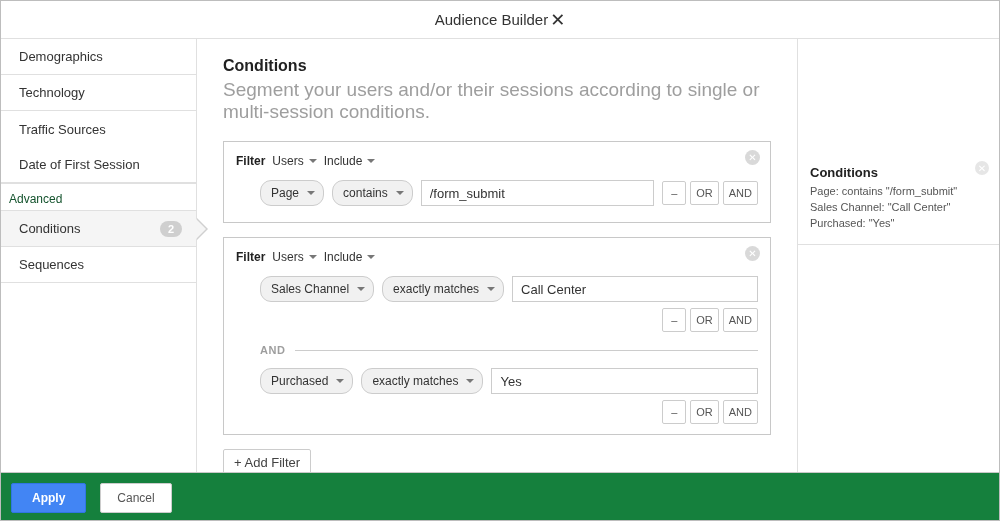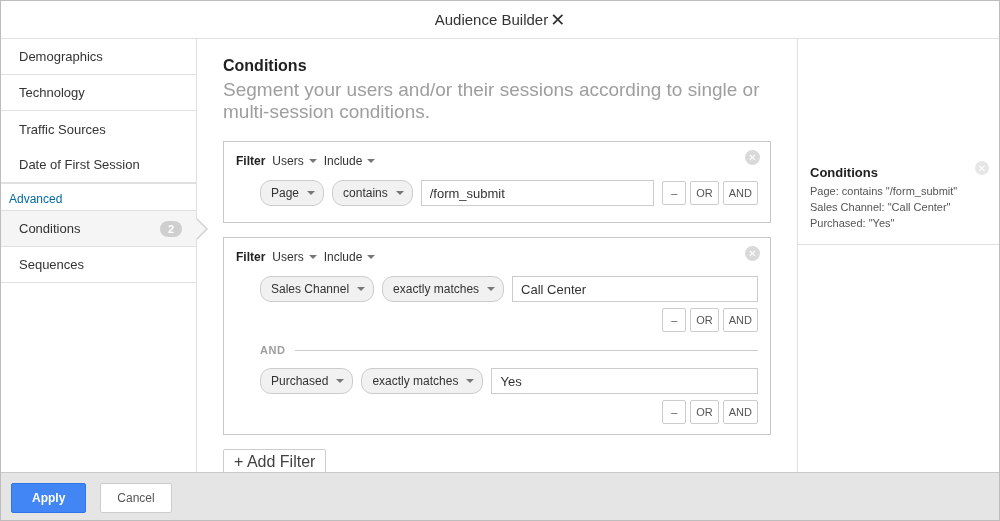--- a/index.html
+++ b/index.html
@@ -58,21 +58,21 @@
     cursor:pointer;
     background:#fff;
     font-size:13px;
     color:#333;
   }
   .sidebar-group-header {
     height: 28px;
     display:flex;
     align-items:flex-end;
     padding: 0 8px 4px 8px;
-    color:#0369a1;
+    color:#14532d;
     font-size:12px;
     border-top:1px solid #e0e0e0;
     border-bottom:1px solid #e0e0e0;
   }
   .sidebar-item.active {
     background:#f5f5f5;
   }
   .sidebar-item.active::before,
   .sidebar-item.active::after {
     content:"";
@@ -240,21 +240,21 @@
     padding-right:10px;
   }
   .and-divider .line { flex:1; height:1px; background:#ccc; }
   .add-filter-btn {
     display:inline-flex;
     align-items:center;
     height:26px;
     padding:0 10px;
     border:1px solid #ccc;
     background:#fff;
-    font-size:16px;
+    font-size:13px;
     color:#424242;
     cursor:pointer;
     border-radius:2px;
   }
 
   
   .summary {
     width:202px;
     flex:none;
     border-left:1px solid #e0e0e0;
@@ -286,21 +286,21 @@
     color:#fff;
     font-size:10px;
     display:flex;align-items:center;justify-content:center;
     cursor:pointer;
   }
 
   
   .footer {
     height: 50px;
     border-top:1px solid #c8c8c8;
-    background:#e5e5e5;
+    background:#15803d;
     display:flex;
     align-items:center;
     gap:14px;
     padding:0 10px;
   }
   .btn-primary {
     background:#4285f4;
     color:#fff;
     border:1px solid #3075e4;
     height:30px;

